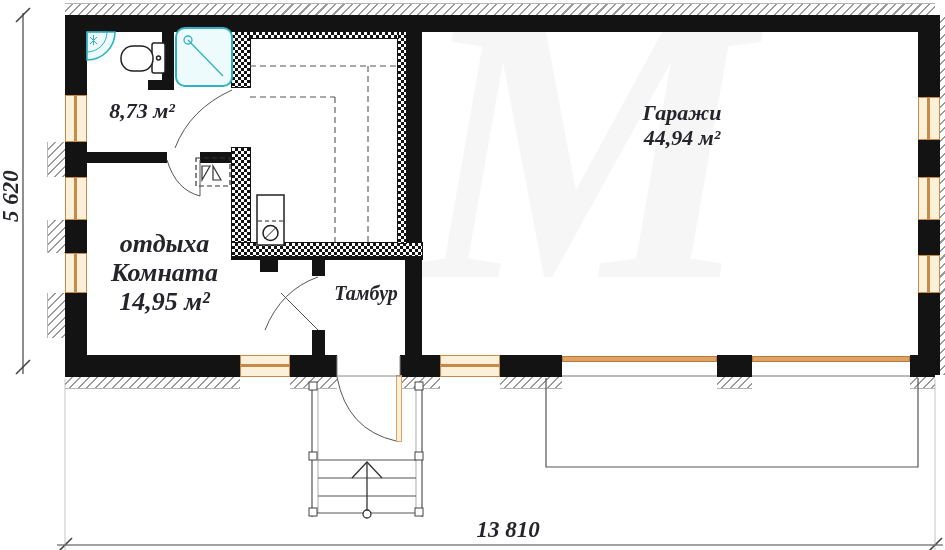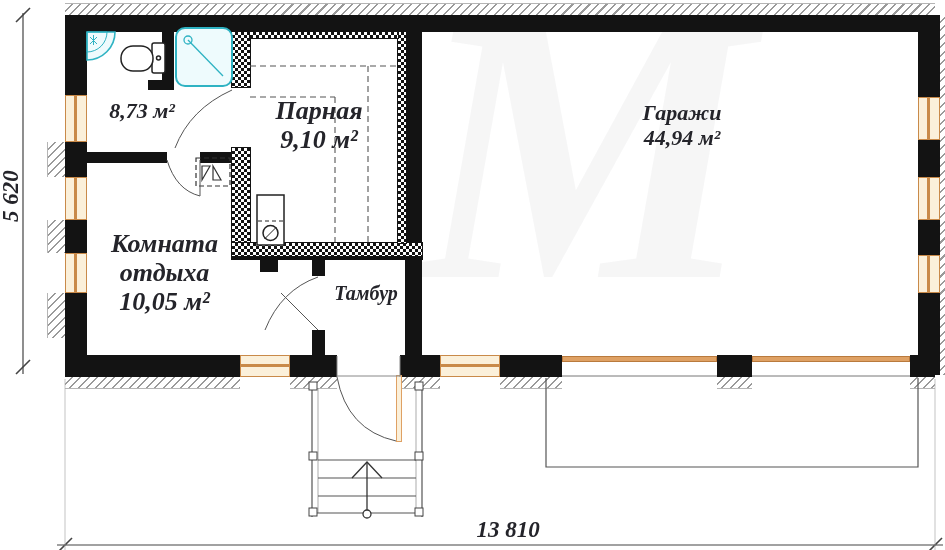--- a/index.html
+++ b/index.html
@@ -186,30 +186,26 @@
       <line x1="23" y1="13" x2="23" y2="374"></line>
       <line x1="16" y1="22" x2="30" y2="8" stroke-width="1.6"></line>
       <line x1="16" y1="374" x2="30" y2="360" stroke-width="1.6"></line>
     </g>
     <text class="dim-text" x="18" y="196" text-anchor="middle" transform="rotate(-90 18 196)">5 620</text>
   </svg>
 
   <div class="room-label" style="left:88px;top:99px;width:108px;font-size:22px;">
     <span class="line">8,73 м²</span>
   </div>
-  <div class="room-label" style="left:253px;top:96px;width:132px;font-size:26px;">
-    <span class="line">Парная</span>
-    <span class="line">9,10 м²</span>
-  </div>
   <div class="room-label" style="left:607px;top:101px;width:150px;font-size:22px;">
     <span class="line">Гаражи</span>
     <span class="line">44,94 м²</span>
   </div>
   <div class="room-label" style="left:92px;top:229px;width:145px;font-size:26px;">
+    <span class="line">отдыха</span>
     <span class="line">Комната</span>
-    <span class="line">отдыха</span>
-    <span class="line">10,05 м²</span>
+    <span class="line">14,95 м²</span>
   </div>
   <div class="room-label" style="left:318px;top:282px;width:96px;font-size:20px;">
     <span class="line">Тамбур</span>
   </div>
 
 </div>
 
 </body></html>

